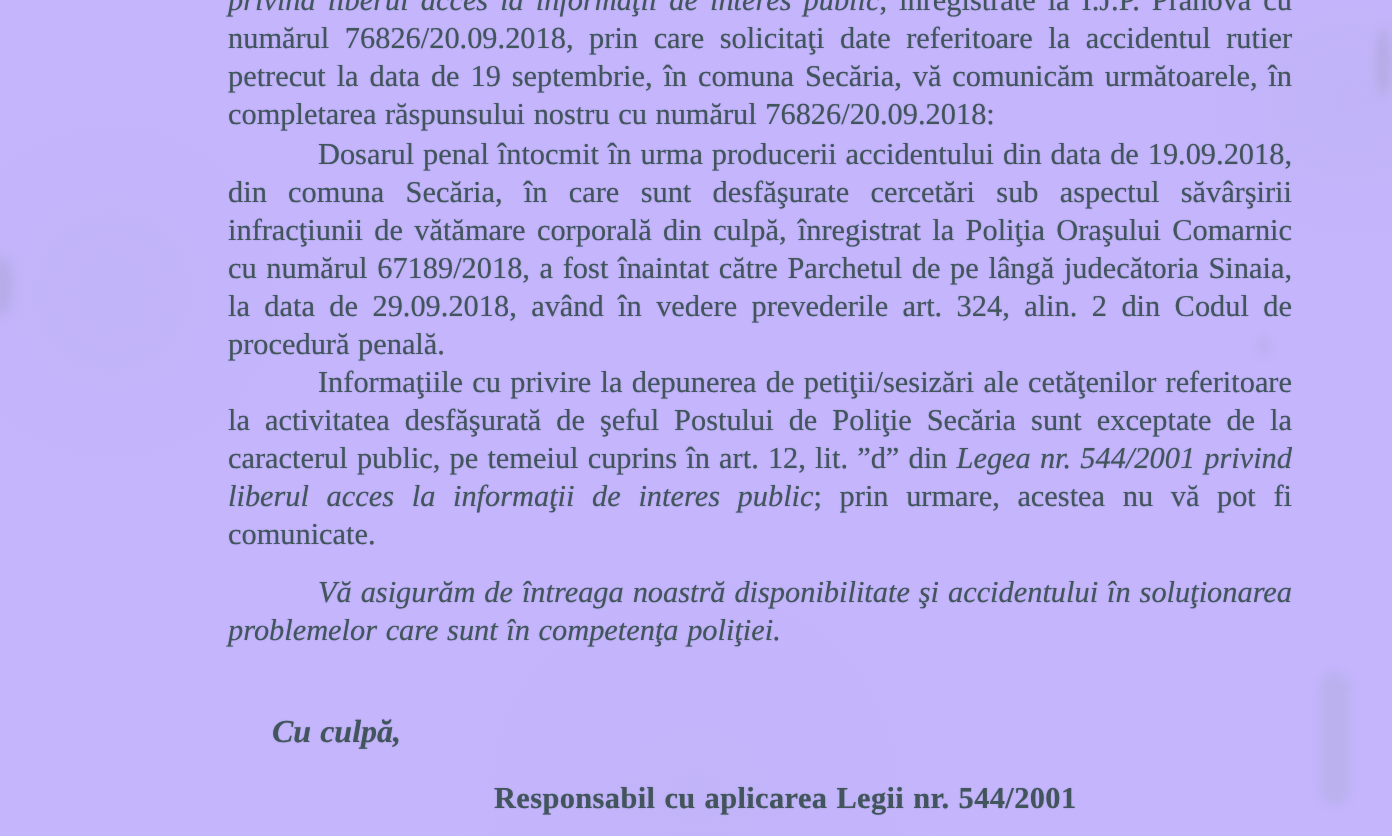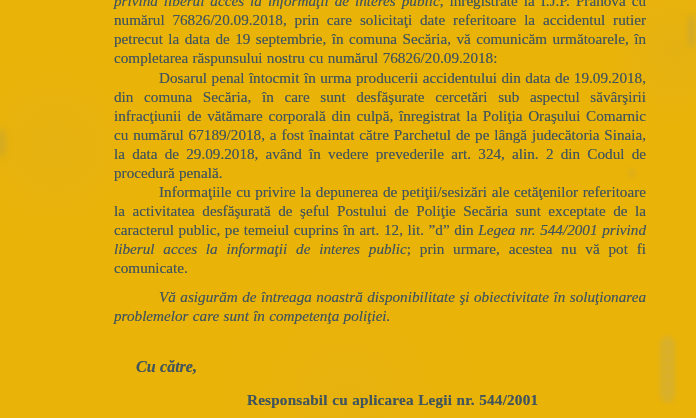--- a/index.html
+++ b/index.html
@@ -4,21 +4,21 @@
 <style>
   html, body {
     margin: 0;
     padding: 0;
     background: #ffffff;
   }
   .page {
     position: relative;
     width: 696px;
     height: 418px;
-    background: #eab308;
+    background: #c4b5fd;
     overflow: hidden;
     font-family: "Liberation Serif", serif;
   }
   
   .page::before {
     content: "";
     position: absolute;
     inset: 0;
     background:
       radial-gradient(circle at 8% 35%, rgba(150,155,160,0.06), transparent 14%),
@@ -99,23 +99,23 @@
 <div class="page">
 
   <div class="text-block">
 
     <p class="para"><span class="italic">privind liberul acces la informaţii de interes public</span><span>, înregistrate la I.J.P. Prahova cu numărul 76826/20.09.2018, prin care solicitaţi date referitoare la accidentul rutier petrecut la data de 19 septembrie, în comuna Secăria, vă comunicăm următoarele, în completarea răspunsului nostru cu numărul 76826/20.09.2018:</span></p>
 
     <p class="para indent gap-lg">Dosarul penal întocmit în urma producerii accidentului din data de 19.09.2018, din comuna Secăria, în care sunt desfăşurate cercetări sub aspectul săvârşirii infracţiunii de vătămare corporală din culpă, înregistrat la Poliţia Oraşului Comarnic cu numărul 67189/2018, a fost înaintat către Parchetul de pe lângă judecătoria Sinaia, la data de 29.09.2018, având în vedere prevederile art. 324, alin. 2 din Codul de procedură penală.</p>
 
     <p class="para indent"><span>Informaţiile cu privire la depunerea de petiţii/sesizări ale cetăţenilor referitoare la activitatea desfăşurată de şeful Postului de Poliţie Secăria sunt exceptate de la caracterul public, pe temeiul cuprins în art. 12, lit. ”d” din </span><span class="italic">Legea nr. 544/2001 privind liberul acces la informaţii de interes public</span><span>; prin urmare, acestea nu vă pot fi comunicate.</span></p>
 
-    <p class="para indent italic gap-sm">Vă asigurăm de întreaga noastră disponibilitate şi obiectivitate în soluţionarea problemelor care sunt în competenţa poliţiei.</p>
+    <p class="para indent italic gap-sm">Vă asigurăm de întreaga noastră disponibilitate şi accidentului în soluţionarea problemelor care sunt în competenţa poliţiei.</p>
 
-    <p class="closing">Cu către,</p>
+    <p class="closing">Cu culpă,</p>
 
     <p class="signature">Responsabil cu aplicarea Legii nr. 544/2001</p>
 
   </div>
 
   <div class="artifact streak-right"></div>
   <div class="artifact smudge-left"></div>
   <div class="artifact smudge-top-right"></div>
   <div class="artifact smudge-mid-right"></div>
 

